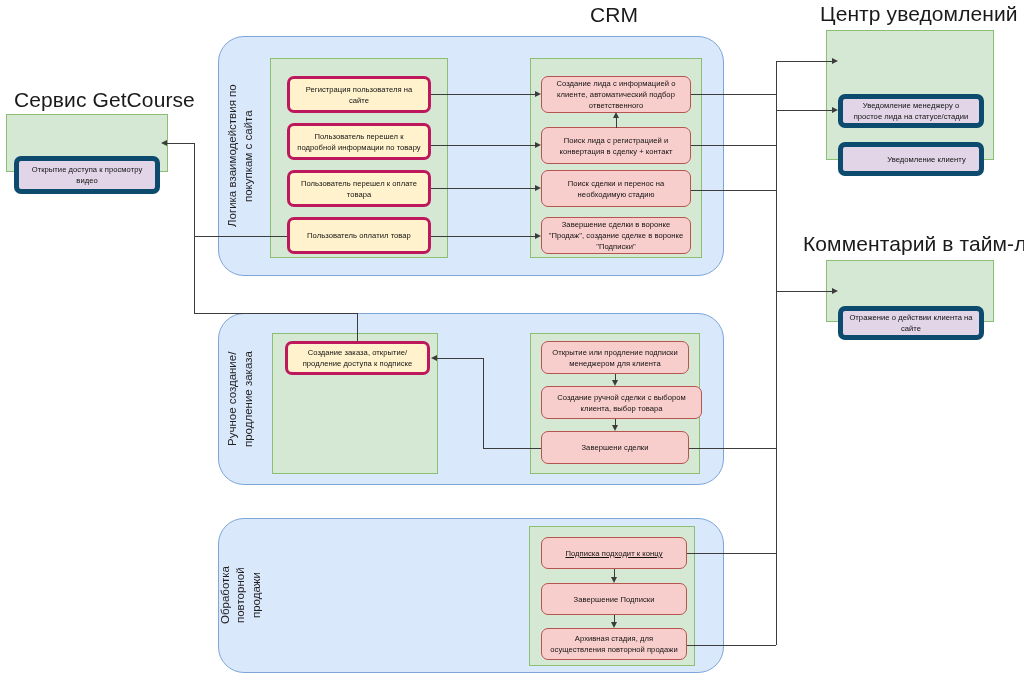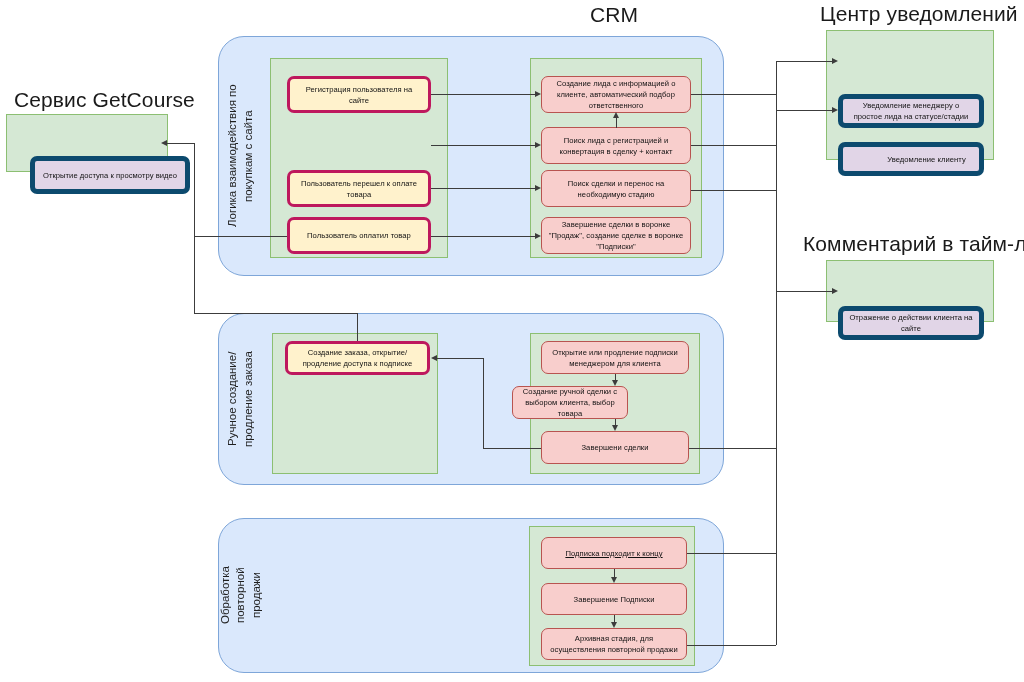--- a/index.html
+++ b/index.html
@@ -116,49 +116,50 @@
 
 <div id="canvas">
 
   <div class="section-title" style="left:14px; top:88px;">Сервис GetCourse</div>
   <div class="section-title" style="left:330px; top:3px;margin-top:36px;">Сайт</div>
   <div class="section-title" style="left:590px; top:3px;">CRM</div>
   <div class="section-title" style="left:820px; top:2px;">Центр уведомлений</div>
   <div class="section-title" style="left:803px; top:232px;">Комментарий в тайм-лайн</div>
 
   <div class="group" style="left:6px; top:114px; width:162px; height:58px;"></div>
-  <div class="node purple" style="left:30px; top:124px; width:160px; height:38px;">Открытие доступа к просмотру видео</div>
+  <div class="node purple" style="left:14px; top:124px; width:146px; height:38px;">Открытие доступа к просмотру видео</div>
 
   <div class="lane" style="left:218px; top:36px; width:506px; height:240px;">
     <div class="lane-label" style="width:44px; height:100%;">Логика взаимодействия по
 покупкам с сайта</div>
   </div>
 
   <div class="group" style="left:270px; top:58px; width:178px; height:200px;"></div>
   <div class="node yellow" style="left:287px; top:76px; width:144px; height:37px;">Регистрация пользователя на сайте</div>
+  <div class="node yellow" style="left:287px; top:123px; width:144px; height:37px;">Пользователь перешел к подробной информации по товару</div>
   <div class="node yellow" style="left:287px; top:217px; width:144px; height:37px;">Пользователь оплатил товар</div>
   <div class="node yellow" style="left:287px; top:170px; width:144px; height:37px;">Пользователь перешел к оплате товара</div>
 
   <div class="group" style="left:530px; top:58px; width:172px; height:200px;"></div>
   <div class="node pink" style="left:541px; top:76px; width:150px; height:37px;">Создание лида с информацией о клиенте, автоматический подбор ответственного</div>
   <div class="node pink" style="left:541px; top:127px; width:150px; height:37px;">Поиск лида с регистрацией и конвертация в сделку + контакт</div>
   <div class="node pink" style="left:541px; top:170px; width:150px; height:37px;">Поиск сделки и перенос на необходимую стадию</div>
   <div class="node pink" style="left:541px; top:217px; width:150px; height:37px;">Завершение сделки в воронке "Продаж", создание сделке в воронке "Подписки"</div>
 
   <div class="lane" style="left:218px; top:313px; width:506px; height:172px;">
     <div class="lane-label" style="width:44px; height:100%;">Ручное создание/
 продление заказа</div>
   </div>
 
   <div class="group" style="left:272px; top:333px; width:166px; height:141px;"></div>
   <div class="node yellow" style="left:285px; top:341px; width:145px; height:34px;">Создание заказа, открытие/продление доступа к подписке</div>
 
   <div class="group" style="left:530px; top:333px; width:170px; height:141px;"></div>
   <div class="node pink" style="left:541px; top:341px; width:148px; height:33px;">Открытие или продление подписки менеджером для клиента</div>
-  <div class="node pink" style="left:512px; top:386px; width:116px; height:33px;">Создание ручной сделки с выбором клиента, выбор товара</div>
+  <div class="node pink" style="left:541px; top:386px; width:161px; height:33px;">Создание ручной сделки с выбором клиента, выбор товара</div>
   <div class="node pink" style="left:541px; top:431px; width:148px; height:33px;">Завершени сделки</div>
 
   <div class="lane" style="left:218px; top:518px; width:506px; height:155px;">
     <div class="lane-label" style="width:44px; height:100%;">Обработка
 повторной
 продажи</div>
   </div>
 
   <div class="group" style="left:529px; top:526px; width:166px; height:140px;"></div>
   <div class="node pink" style="left:541px; top:537px; width:146px; height:32px;text-decoration:underline;">Подписка подходит к концу</div>

